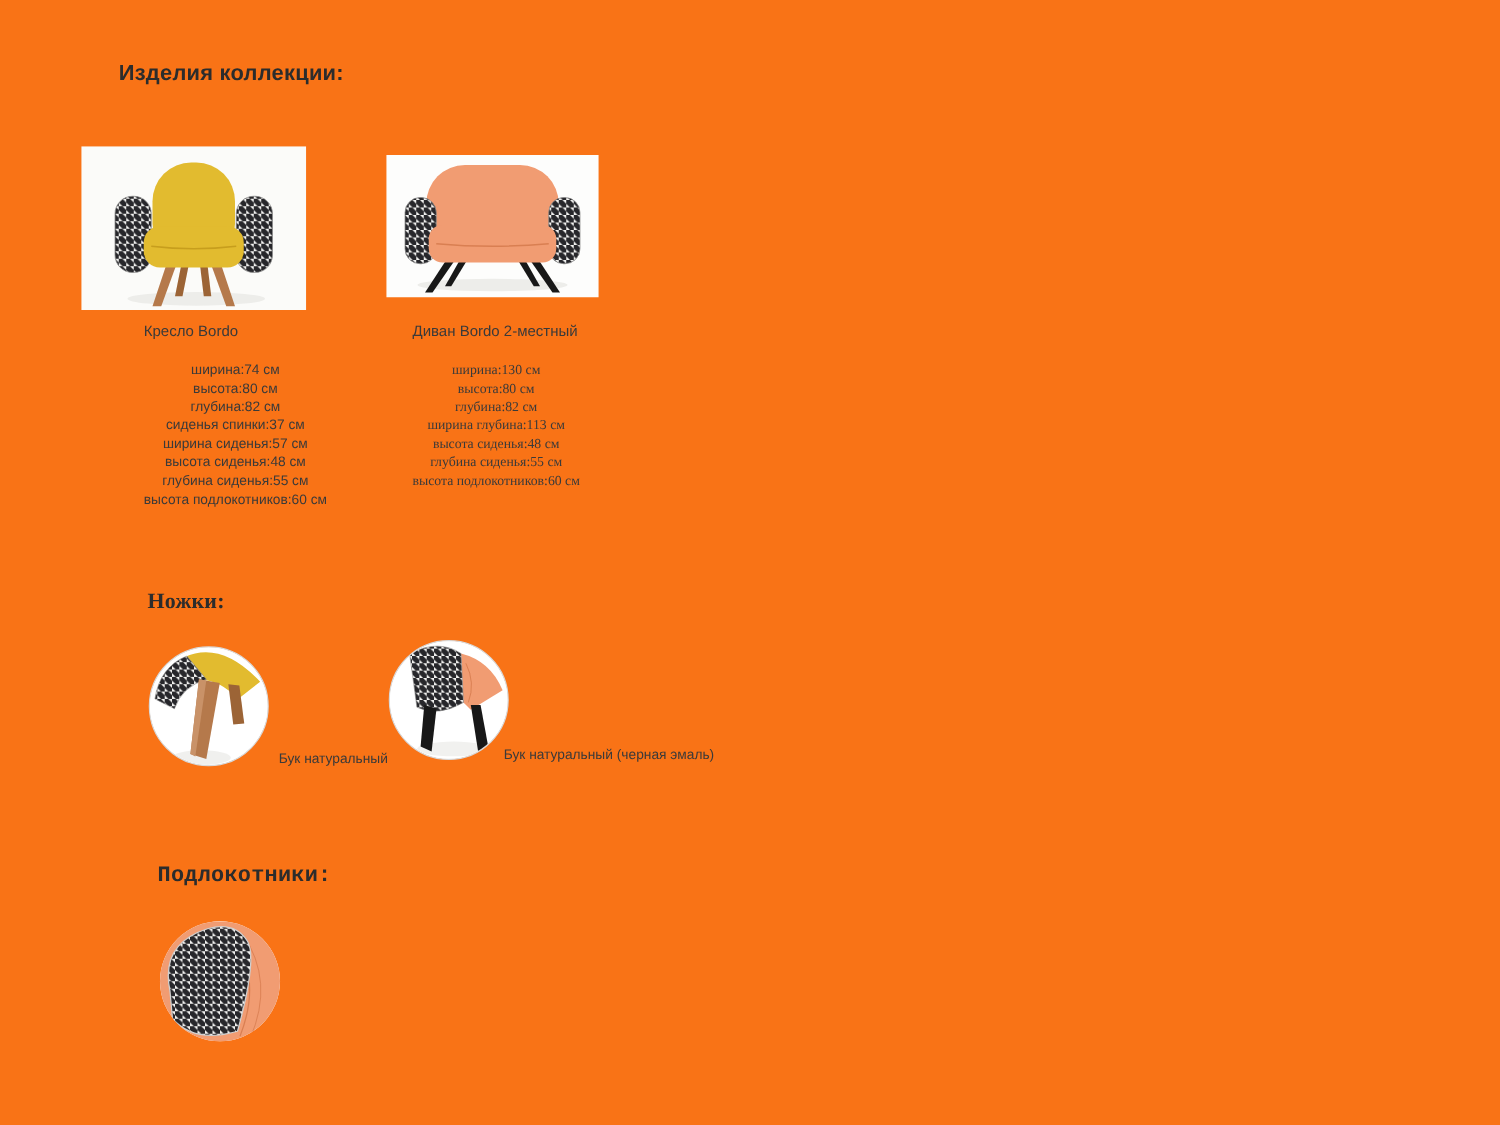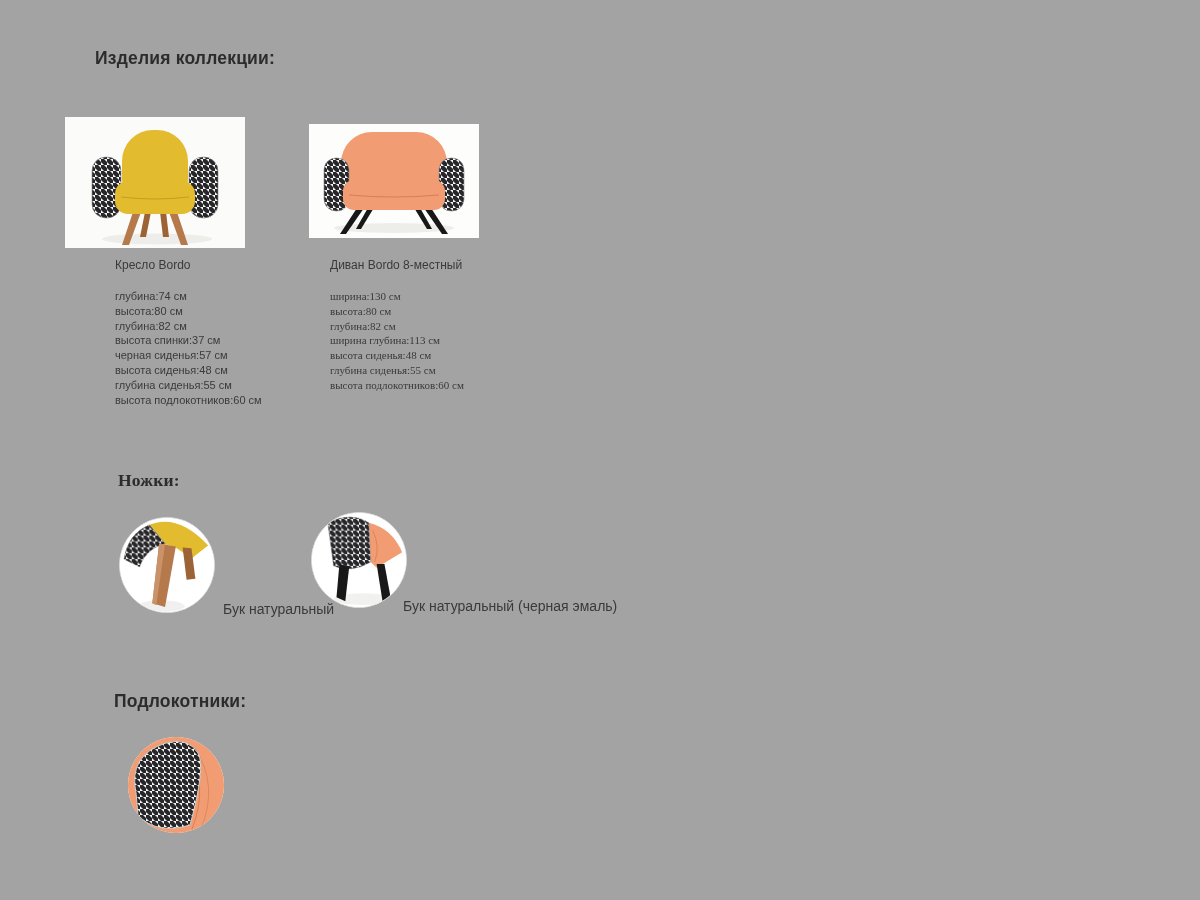--- a/index.html
+++ b/index.html
@@ -1,27 +1,27 @@
 <!DOCTYPE html>
 <html><head>
 <meta charset="utf-8">
 <style>
   * { margin:0; padding:0; box-sizing:border-box; }
   html,body { background:#ffffff; }
   body { font-family:"Liberation Sans", sans-serif; color:#3c3c3c; }
-  .page { position:relative; width:1200px; height:900px; background:#a3a3a3; overflow:hidden; }
+  .page { position:relative; width:1200px; height:900px; background:#f97316; overflow:hidden;text-align:center; }
   .h-lg { position:absolute; font-size:17.5px; font-weight:bold; color:#2c2c2c; letter-spacing:.2px; }
   .product-name { position:absolute; font-size:12px; color:#3a3a3a; }
   .specs { position:absolute; font-size:11px; line-height:14.8px; color:#3a3a3a; }
   .photo { position:absolute; }
   .photo svg { display:block; }
   .circle { position:absolute; width:96px; height:96px; border-radius:50%; overflow:hidden; background:#ffffff; }
   .circle.ringed { border:1px solid #d9d9d9; }
   .circle svg { display:block; width:100%; height:100%; }
-  .caption { position:absolute; font-size:14px; color:#3a3a3a; white-space:nowrap; }
+  .caption { position:absolute; font-size:11px; color:#3a3a3a; white-space:nowrap; }
 </style>
 </head>
 <body>
 
 <svg width="0" height="0" style="position:absolute" aria-hidden="true">
   <defs>
     <pattern id="hound" width="6" height="6" patternUnits="userSpaceOnUse">
       <rect width="6" height="6" fill="#f3f3f1"></rect>
       <path d="M0 0 L3 0 L6 3 L6 6 L3 6 L0 3 Z" fill="#27272b"></path>
     </pattern>
@@ -58,28 +58,28 @@
       <polygon points="48,84 55,84 37,110 31,110" fill="#181818"></polygon>
       <polygon points="60,82 66,82 52,105 47,105" fill="#181818"></polygon>
       <polygon points="115,84 122,84 139,110 133,110" fill="#181818"></polygon>
       <polygon points="104,82 110,82 123,105 118,105" fill="#181818"></polygon>
       <rect x="34" y="56" width="102" height="30" rx="11" fill="#f19c72"></rect>
       <path d="M40 71 Q85 75 130 71" fill="none" stroke-width="1.2" stroke="#d97f52"></path>
     </svg>
   </div>
 
   <div class="product-name" style="left:115px; top:258px;">Кресло Bordo</div>
-  <div class="product-name" style="left:330px; top:258px;">Диван Bordo 8-местный</div>
+  <div class="product-name" style="left:330px; top:258px;">Диван Bordo 2-местный</div>
 
   <div class="specs" style="left:115px; top:289px;">
-    <div>глубина:74 см</div>
+    <div>ширина:74 см</div>
     <div>высота:80 см</div>
     <div>глубина:82 см</div>
-    <div>высота спинки:37 см</div>
-    <div>черная сиденья:57 см</div>
+    <div>сиденья спинки:37 см</div>
+    <div>ширина сиденья:57 см</div>
     <div>высота сиденья:48 см</div>
     <div>глубина сиденья:55 см</div>
     <div>высота подлокотников:60 см</div>
   </div>
 
   <div class="specs" style="left:330px; top:289px;font-family:Liberation Serif, serif;">
     <div>ширина:130 см</div>
     <div>высота:80 см</div>
     <div>глубина:82 см</div>
     <div>ширина глубина:113 см</div>
@@ -109,21 +109,21 @@
       <ellipse cx="52" cy="88" rx="30" ry="6" fill="#f1f1ef"></ellipse>
       <path d="M58 10 Q82 16 92 40 L66 56 60 50 Z" fill="#f19c72"></path>
       <path d="M62 18 Q70 34 64 50" fill="none" stroke-width="0.8" stroke="#d97f52"></path>
       <path d="M16 10 Q40 -2 58 10 L60 50 Q40 62 22 54 Z" fill="url(#hound)" stroke="#888888" stroke-width="0.5"></path>
       <polygon points="28,52 38,55 34,90 25,86" fill="#181818"></polygon>
       <polygon points="66,52 74,52 81,90 72,90" fill="#181818"></polygon>
     </svg>
   </div>
   <div class="caption" style="left:403px; top:598px;">Бук натуральный (черная эмаль)</div>
 
-  <div class="h-lg" style="left:114px; top:691px;">Подлокотники:</div>
+  <div class="h-lg" style="left:126px; top:691px;font-family:Liberation Mono, monospace;">Подлокотники:</div>
 
   <div class="circle" style="left:128px; top:737px;">
     <svg viewBox="0 0 96 96">
       <rect width="96" height="96" fill="#f19c72"></rect>
       <path d="M58 12 Q82 46 64 92" fill="none" stroke-width="1" stroke="#d97f52"></path>
       <path d="M66 10 Q92 48 72 94" fill="none" stroke-width="0.7" stroke="#d97f52"></path>
       <path d="M8 56 Q0 18 38 6 Q60 0 70 16 Q78 30 62 88 Q28 98 10 78 Z" fill="url(#hound)" stroke="#cfcfcf" stroke-width="1"></path>
     </svg>
   </div>
 

